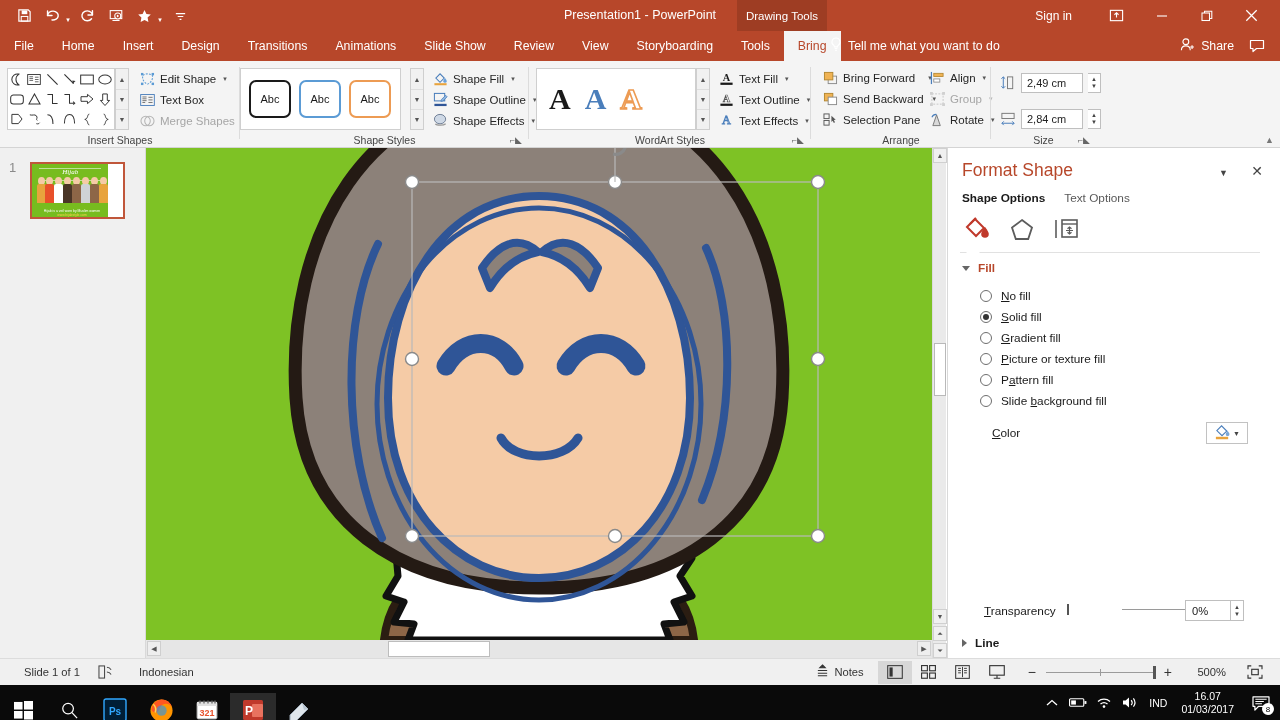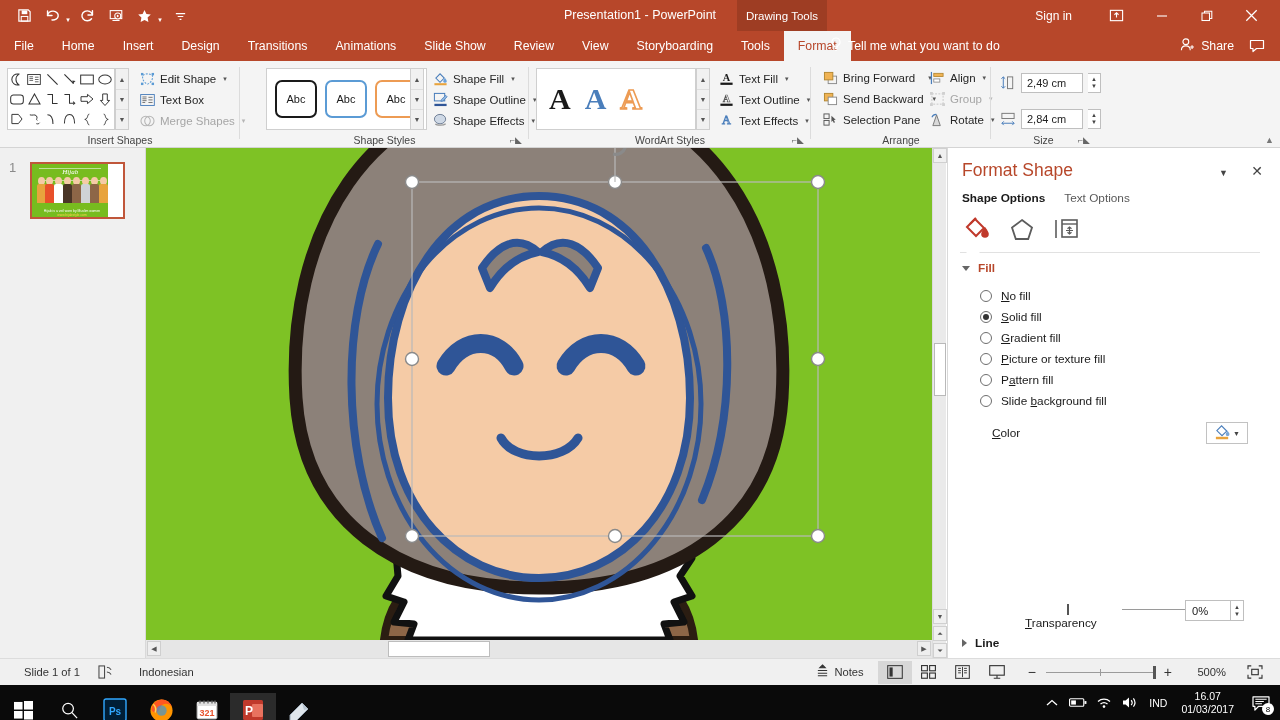--- a/index.html
+++ b/index.html
@@ -363,21 +363,21 @@
       <div class="tab">Home</div>
       <div class="tab">Insert</div>
       <div class="tab">Design</div>
       <div class="tab">Transitions</div>
       <div class="tab">Animations</div>
       <div class="tab">Slide Show</div>
       <div class="tab">Review</div>
       <div class="tab">View</div>
       <div class="tab">Storyboarding</div>
       <div class="tab">Tools</div>
-      <div class="tab active">Format</div>
+      <div class="tab active">Bring</div>
     </div>
     <div class="tellme">
       <span>
         <svg width="12" height="15" viewBox="0 0 12 15">
             <path d="M6 1a4 4 0 0 0-2.3 7.3c.5.4.8 1 .8 1.6h3c0-.6.3-1.2.8-1.6A4 4 0 0 0 6 1z" fill="none" stroke="#fff" stroke-width="1.1"></path>
             <path d="M4.6 11.5h2.8M5 13.3h2" stroke="#fff" stroke-width="1.1"></path>
           </svg>
       </span>
       <span>Tell me what you want to do</span>
     </div>
@@ -539,21 +539,21 @@
           </span>
           <span>Merge Shapes</span>
           <span class="dd">▾</span>
         </div>
       </div>
       <div class="rgroup-label">Insert Shapes</div>
       <div class="rgroup-sep" style="right:0;"></div>
     </div>
 
     <div class="rgroup" style="left:240px; width:289px;">
-      <div class="styles-box" style="left:26px; width:161px;">
+      <div class="styles-box" style="left:0; width:161px;">
         <div class="abc b1">Abc</div>
         <div class="abc b2">Abc</div>
         <div class="abc b3">Abc</div>
       </div>
       <div class="gallery-scroll" style="left:170px;">
         <div>▲</div>
         <div>▼</div>
         <div>▼</div>
       </div>
       <div class="cmd-col" style="left:189px; top:8px;">
@@ -958,21 +958,21 @@
       <span>
         <svg width="17" height="17" viewBox="0 0 18 18">
             <path d="M3 8l5-5 5.5 5.5-5 5z" fill="none" stroke="#4a7ebb" stroke-width="1.2"></path>
             <path d="M14.4 8.2c1.3 1.8 2 2.8 2 3.6a2 2 0 1 1-4 0c0-.8.7-1.8 2-3.6z" fill="#7aa7d8"></path>
             <rect x="2" y="14.6" width="13" height="2.6" fill="#e8a33d"></rect>
           </svg>
       </span>
       <span style="font-size:7px;color:#444;">▼</span>
     </div>
 
-    <div class="fp-row" style="left:36px; top:468px;margin-left:41px;">
+    <div class="fp-row" style="left:36px; top:456px;">
       <span><span class="ul">T</span>ransparency</span>
     </div>
     <div class="slider-track" style="left:1121px; top:461px; width:112px; margin-left:-947px;"></div>
     <div class="slider-handle" style="position:absolute; left:119px; top:456px;"></div>
     <div class="num-field" style="position:absolute; left:237px; top:452px;">0%</div>
     <div class="spinner" style="position:absolute; left:283px; top:452px; height:21px;">
         <span>▲</span>
         <span>▼</span>
       </div>
 

